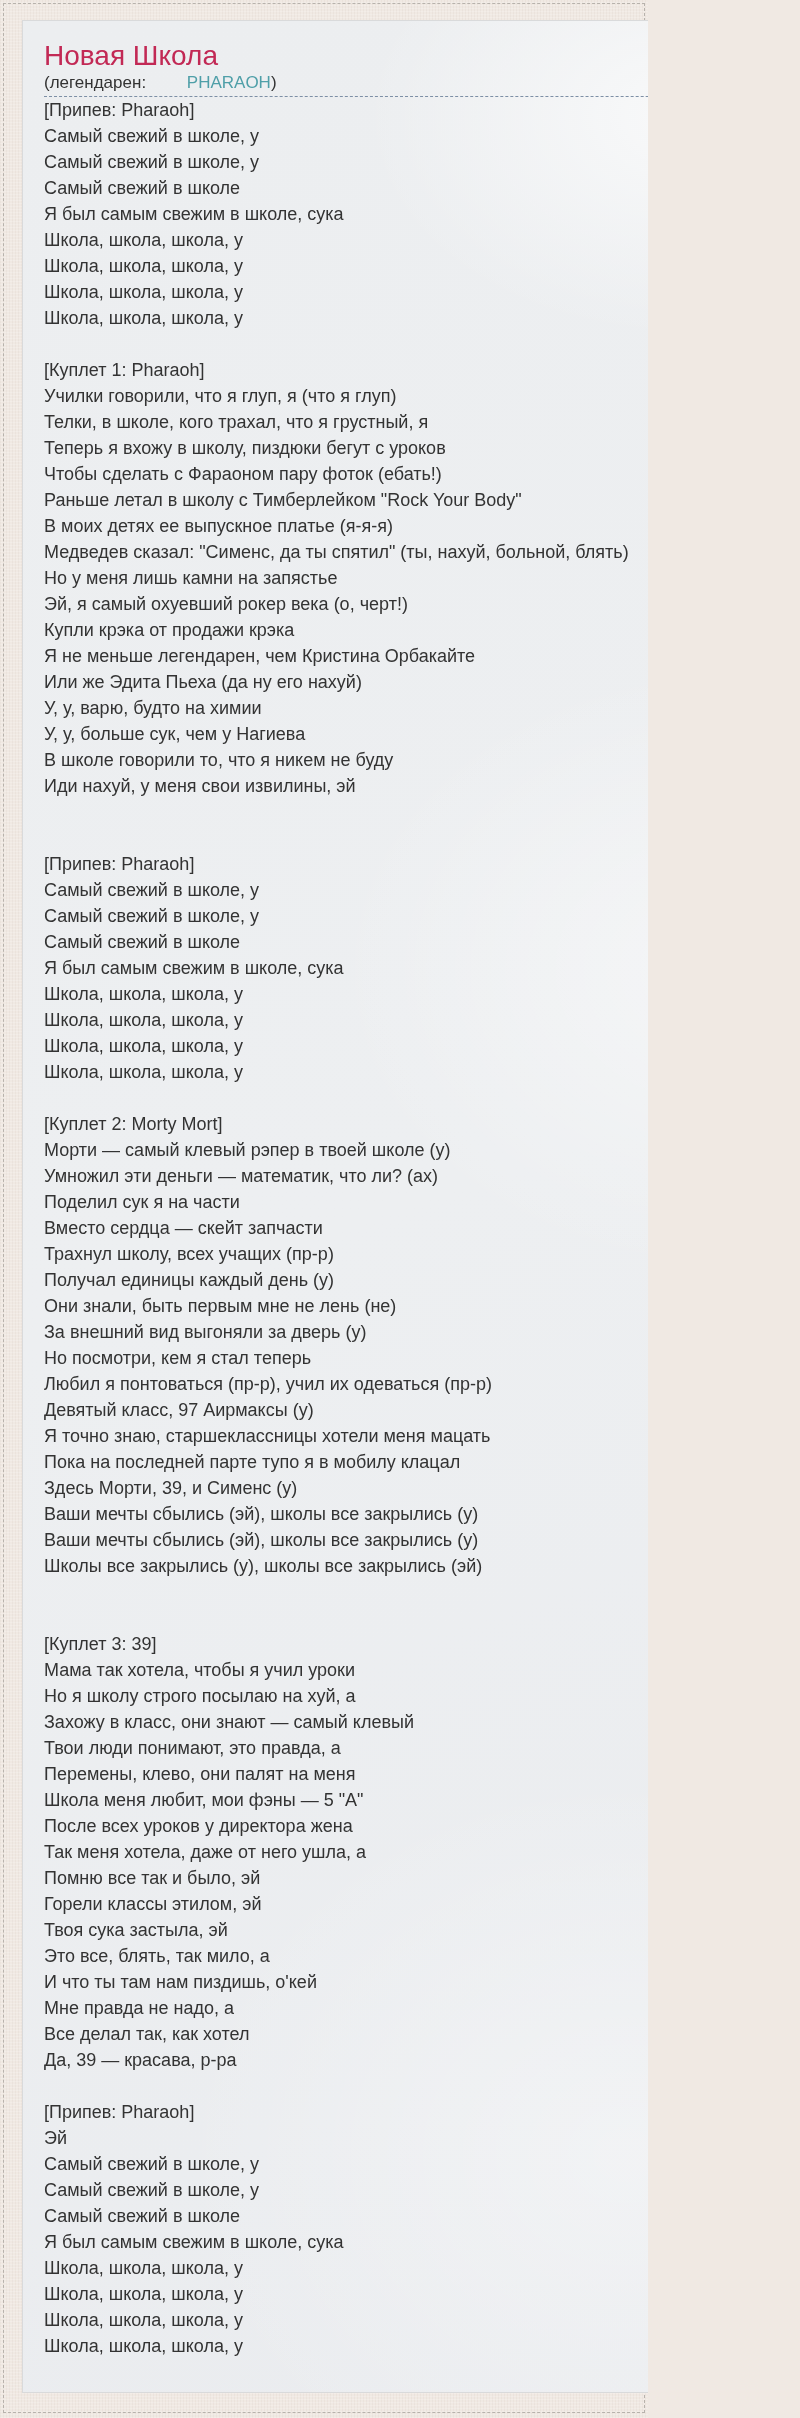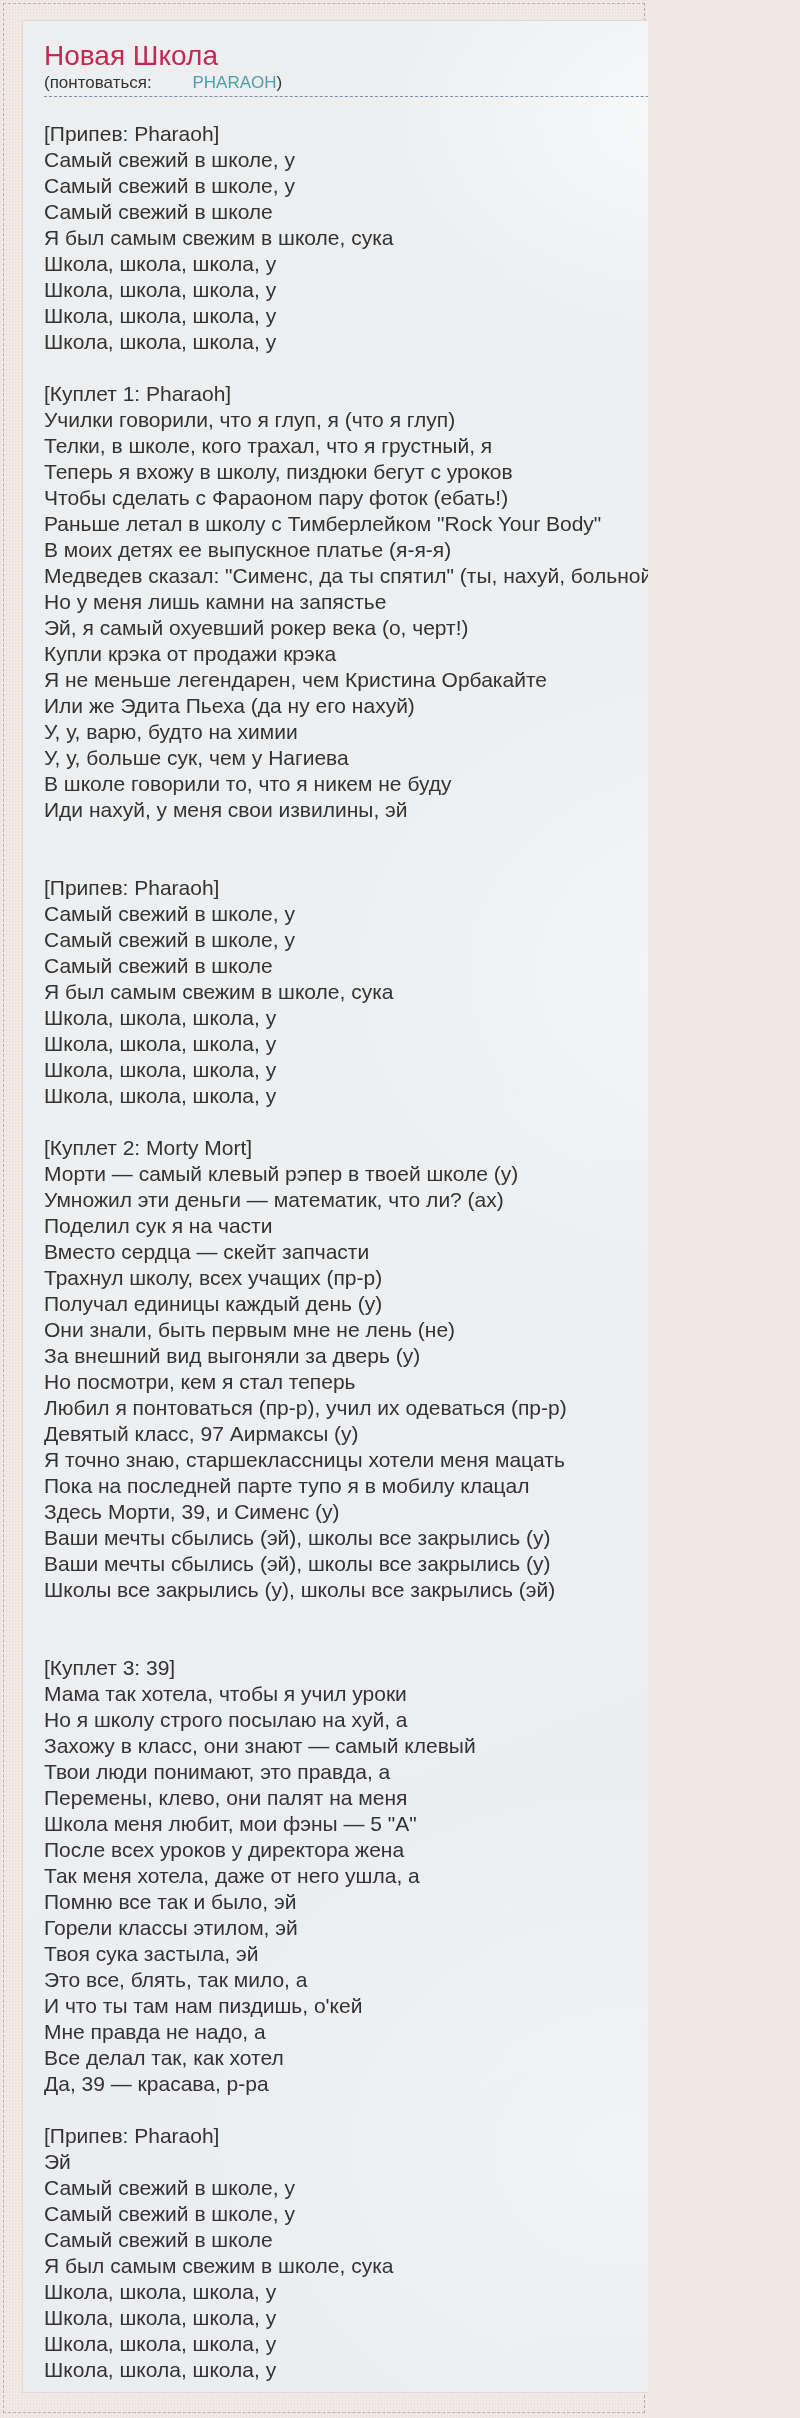--- a/index.html
+++ b/index.html
@@ -53,33 +53,33 @@
     line-height: 20px;
     color: var(--text-color, #333333);
     border-bottom: 1px dashed var(--separator-color, #7d8fa5);
   }
   .artist-row a {
     color: var(--link-color, #4f9fa8);
     text-decoration: none;
     padding-left: 36px;
   }
   .lyrics {
-    margin-top: 24px;
-    font-size: 21px;
+    margin-top: 0;
+    font-size: 18px;
     line-height: 26px;
     color: var(--text-color, #333333);
     white-space: pre;
   }
   .lyric-line { min-height: 26px; }
 </style>
 </head>
 <body>
 
 <div id="page">
   <div class="frame"></div>
   <div class="card">
     <div class="card-inner">
       <h1 class="title">Новая Школа</h1>
-      <div class="artist-row"><span>(понтоваться: </span><a href="#">PHARAOH</a><span>)</span></div>
+      <div class="artist-row"><span>(легендарен: </span><a href="#">PHARAOH</a><span>)</span></div>
       <div class="lyrics"><div class="lyric-line">[Припев: Pharaoh]</div><div class="lyric-line">Самый свежий в школе, у</div><div class="lyric-line">Самый свежий в школе, у</div><div class="lyric-line">Самый свежий в школе</div><div class="lyric-line">Я был самым свежим в школе, сука</div><div class="lyric-line">Школа, школа, школа, у</div><div class="lyric-line">Школа, школа, школа, у</div><div class="lyric-line">Школа, школа, школа, у</div><div class="lyric-line">Школа, школа, школа, у</div><div class="lyric-line">&nbsp;</div><div class="lyric-line">[Куплет 1: Pharaoh]</div><div class="lyric-line">Училки говорили, что я глуп, я (что я глуп)</div><div class="lyric-line">Телки, в школе, кого трахал, что я грустный, я</div><div class="lyric-line">Теперь я вхожу в школу, пиздюки бегут с уроков</div><div class="lyric-line">Чтобы сделать с Фараоном пару фоток (ебать!)</div><div class="lyric-line">Раньше летал в школу с Тимберлейком "Rock Your Body"</div><div class="lyric-line">В моих детях ее выпускное платье (я-я-я)</div><div class="lyric-line">Медведев сказал: "Сименс, да ты спятил" (ты, нахуй, больной, блять)</div><div class="lyric-line">Но у меня лишь камни на запястье</div><div class="lyric-line">Эй, я самый охуевший рокер века (о, черт!)</div><div class="lyric-line">Купли крэка от продажи крэка</div><div class="lyric-line">Я не меньше легендарен, чем Кристина Орбакайте</div><div class="lyric-line">Или же Эдита Пьеха (да ну его нахуй)</div><div class="lyric-line">У, у, варю, будто на химии</div><div class="lyric-line">У, у, больше сук, чем у Нагиева</div><div class="lyric-line">В школе говорили то, что я никем не буду</div><div class="lyric-line">Иди нахуй, у меня свои извилины, эй</div><div class="lyric-line">&nbsp;</div><div class="lyric-line">&nbsp;</div><div class="lyric-line">[Припев: Pharaoh]</div><div class="lyric-line">Самый свежий в школе, у</div><div class="lyric-line">Самый свежий в школе, у</div><div class="lyric-line">Самый свежий в школе</div><div class="lyric-line">Я был самым свежим в школе, сука</div><div class="lyric-line">Школа, школа, школа, у</div><div class="lyric-line">Школа, школа, школа, у</div><div class="lyric-line">Школа, школа, школа, у</div><div class="lyric-line">Школа, школа, школа, у</div><div class="lyric-line">&nbsp;</div><div class="lyric-line">[Куплет 2: Morty Mort]</div><div class="lyric-line">Морти — самый клевый рэпер в твоей школе (у)</div><div class="lyric-line">Умножил эти деньги — математик, что ли? (ах)</div><div class="lyric-line">Поделил сук я на части</div><div class="lyric-line">Вместо сердца — скейт запчасти</div><div class="lyric-line">Трахнул школу, всех учащих (пр-р)</div><div class="lyric-line">Получал единицы каждый день (у)</div><div class="lyric-line">Они знали, быть первым мне не лень (не)</div><div class="lyric-line">За внешний вид выгоняли за дверь (у)</div><div class="lyric-line">Но посмотри, кем я стал теперь</div><div class="lyric-line">Любил я понтоваться (пр-р), учил их одеваться (пр-р)</div><div class="lyric-line">Девятый класс, 97 Аирмаксы (у)</div><div class="lyric-line">Я точно знаю, старшеклассницы хотели меня мацать</div><div class="lyric-line">Пока на последней парте тупо я в мобилу клацал</div><div class="lyric-line">Здесь Морти, 39, и Сименс (у)</div><div class="lyric-line">Ваши мечты сбылись (эй), школы все закрылись (у)</div><div class="lyric-line">Ваши мечты сбылись (эй), школы все закрылись (у)</div><div class="lyric-line">Школы все закрылись (у), школы все закрылись (эй)</div><div class="lyric-line">&nbsp;</div><div class="lyric-line">&nbsp;</div><div class="lyric-line">[Куплет 3: 39]</div><div class="lyric-line">Мама так хотела, чтобы я учил уроки</div><div class="lyric-line">Но я школу строго посылаю на хуй, а</div><div class="lyric-line">Захожу в класс, они знают — самый клевый</div><div class="lyric-line">Твои люди понимают, это правда, а</div><div class="lyric-line">Перемены, клево, они палят на меня</div><div class="lyric-line">Школа меня любит, мои фэны — 5 "А"</div><div class="lyric-line">После всех уроков у директора жена</div><div class="lyric-line">Так меня хотела, даже от него ушла, а</div><div class="lyric-line">Помню все так и было, эй</div><div class="lyric-line">Горели классы этилом, эй</div><div class="lyric-line">Твоя сука застыла, эй</div><div class="lyric-line">Это все, блять, так мило, а</div><div class="lyric-line">И что ты там нам пиздишь, о'кей</div><div class="lyric-line">Мне правда не надо, а</div><div class="lyric-line">Все делал так, как хотел</div><div class="lyric-line">Да, 39 — красава, р-ра</div><div class="lyric-line">&nbsp;</div><div class="lyric-line">[Припев: Pharaoh]</div><div class="lyric-line">Эй</div><div class="lyric-line">Самый свежий в школе, у</div><div class="lyric-line">Самый свежий в школе, у</div><div class="lyric-line">Самый свежий в школе</div><div class="lyric-line">Я был самым свежим в школе, сука</div><div class="lyric-line">Школа, школа, школа, у</div><div class="lyric-line">Школа, школа, школа, у</div><div class="lyric-line">Школа, школа, школа, у</div><div class="lyric-line">Школа, школа, школа, у</div></div>
     </div>
   </div>
 </div>
 
 </body></html>

